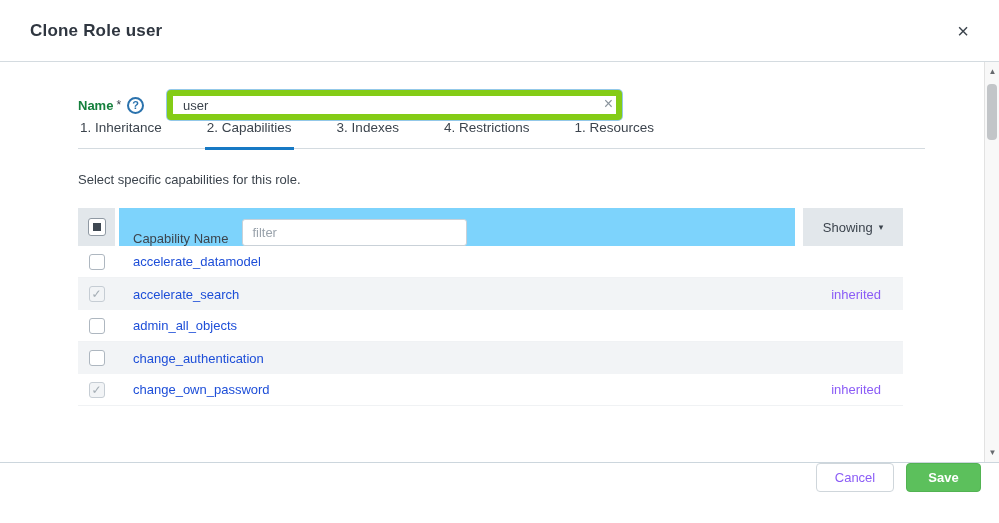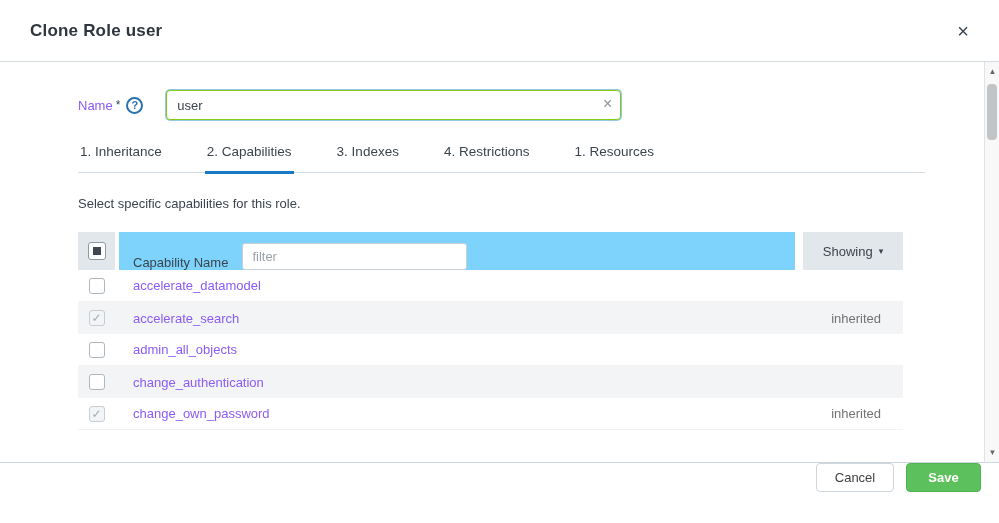--- a/index.html
+++ b/index.html
@@ -21,44 +21,44 @@
   }
   .modal-title { font-size:17px; font-weight:600; color:#2f3640; letter-spacing:.2px; }
   .modal-close { font-size:20px; color:#3c444d; cursor:pointer; line-height:1; padding:4px; }
 
   
   .modal-body { position:relative; height:401px; flex:0 0 401px; border-bottom:1px solid #ccd6dd; overflow:hidden; }
   .content { padding:28px 0 0 78px; width:903px; }
 
   
   .name-row { display:flex; align-items:center; height:30px; }
-  .name-label { font-size:13px; color:#8b5cf6; }
+  .name-label { font-size:13px; color:#15803d;font-weight:bold; }
   .req { color:#3c444d; font-size:12px; margin:0 1px 0 3px; }
   .help-icon {
     width:17px; height:17px; border:2px solid #2a72ad; border-radius:50%;
     color:#2a72ad; font-size:11px; font-weight:bold; line-height:13px; text-align:center;
     margin-left:5px; cursor:pointer; flex:0 0 17px;
   }
   .input-wrap {
     position:relative; margin-left:23px; width:455px; height:30px;
   }
   .name-input {
     width:100%; height:100%;
-    border:1px solid #84cc16; border-radius:4px;
+    border:6px solid #84cc16; border-radius:4px;
     box-shadow:0 0 0 1px rgba(58,155,213,.55);
     font-family:"Liberation Sans", sans-serif;
     font-size:13px; color:#3c444d; padding:0 30px 0 10px; outline:none;
   }
   .clear-icon {
     position:absolute; right:9px; top:6px;
     font-size:16px; color:#8a949d; cursor:pointer; line-height:1;
   }
 
   
-  .tabs { display:flex; margin-top:24px; border-bottom:1px solid #d4dbe0; width:847px; }
+  .tabs { display:flex; border-bottom:1px solid #d4dbe0; width:847px; }
   .tab {
     font-size:13.5px; color:#3c444d; padding:0 2px 13px 2px; margin-right:41px;
     cursor:pointer; position:relative; white-space:nowrap;
   }
   .tab.active { font-weight:400; }
   .tab.active::after {
     content:""; position:absolute; left:0; right:0; bottom:-2px; height:3px; background:#1779c4;
   }
 
   
@@ -88,22 +88,22 @@
   }
   .filter-input::placeholder { color:#9aa3ac; }
   .caret { font-size:9px; margin-left:6px; color:#3c444d; }
 
   .t-row {
     display:flex; align-items:center; height:32px; background:#fff; cursor:pointer;
     border-bottom:1px solid #f0f2f4;
   }
   .t-row.alt { background:#f2f4f6; border-bottom:none; }
   .t-row-check { width:37px; display:flex; align-items:center; justify-content:center; }
-  .t-row-name { flex:1; padding-left:18px; color:#8b5cf6; }
-  .t-row-status { width:100px; text-align:right; padding-right:22px; color:#737373; }
+  .t-row-name { flex:1; padding-left:18px; color:#1d4ed8; }
+  .t-row-status { width:100px; text-align:right; padding-right:22px; color:#8b5cf6; }
 
   
   .cb {
     width:16px; height:16px; background:#fff; border:1px solid #aeb7c0; border-radius:3px;
     display:flex; align-items:center; justify-content:center; cursor:pointer;
   }
   .cb.indeterminate { width:18px; height:18px; border-color:#8f99a3; }
   .cb.indeterminate::after { content:""; width:8px; height:8px; background:#3f4852; }
   .cb.checked-disabled {
     background:#f2f4f6; border-color:#c6cdd4; color:#a4adb5; font-size:12px; line-height:1;
@@ -127,21 +127,21 @@
   .modal-footer {
     height:60px; flex:1;
     display:flex; align-items:center; justify-content:flex-end;
     padding:0 18px 0 0; background:#fff;
   }
   .btn {
     height:29px; border-radius:4px; font-family:"Liberation Sans", sans-serif;
     font-size:13px; cursor:pointer; display:inline-flex; align-items:center; justify-content:center;
   }
   .btn-cancel {
-    width:78px; background:#fff; border:1px solid #cfd6db; color:#404040; margin-right:12px;
+    width:78px; background:#fff; border:1px solid #cfd6db; color:#8b5cf6; margin-right:12px;
   }
   .btn-save {
     width:75px; background:#5cc05c; border:1px solid #52b352; color:#fff; font-weight:700;
   }
 </style>
 </head>
 <body>
 
 <div class="modal">
 

